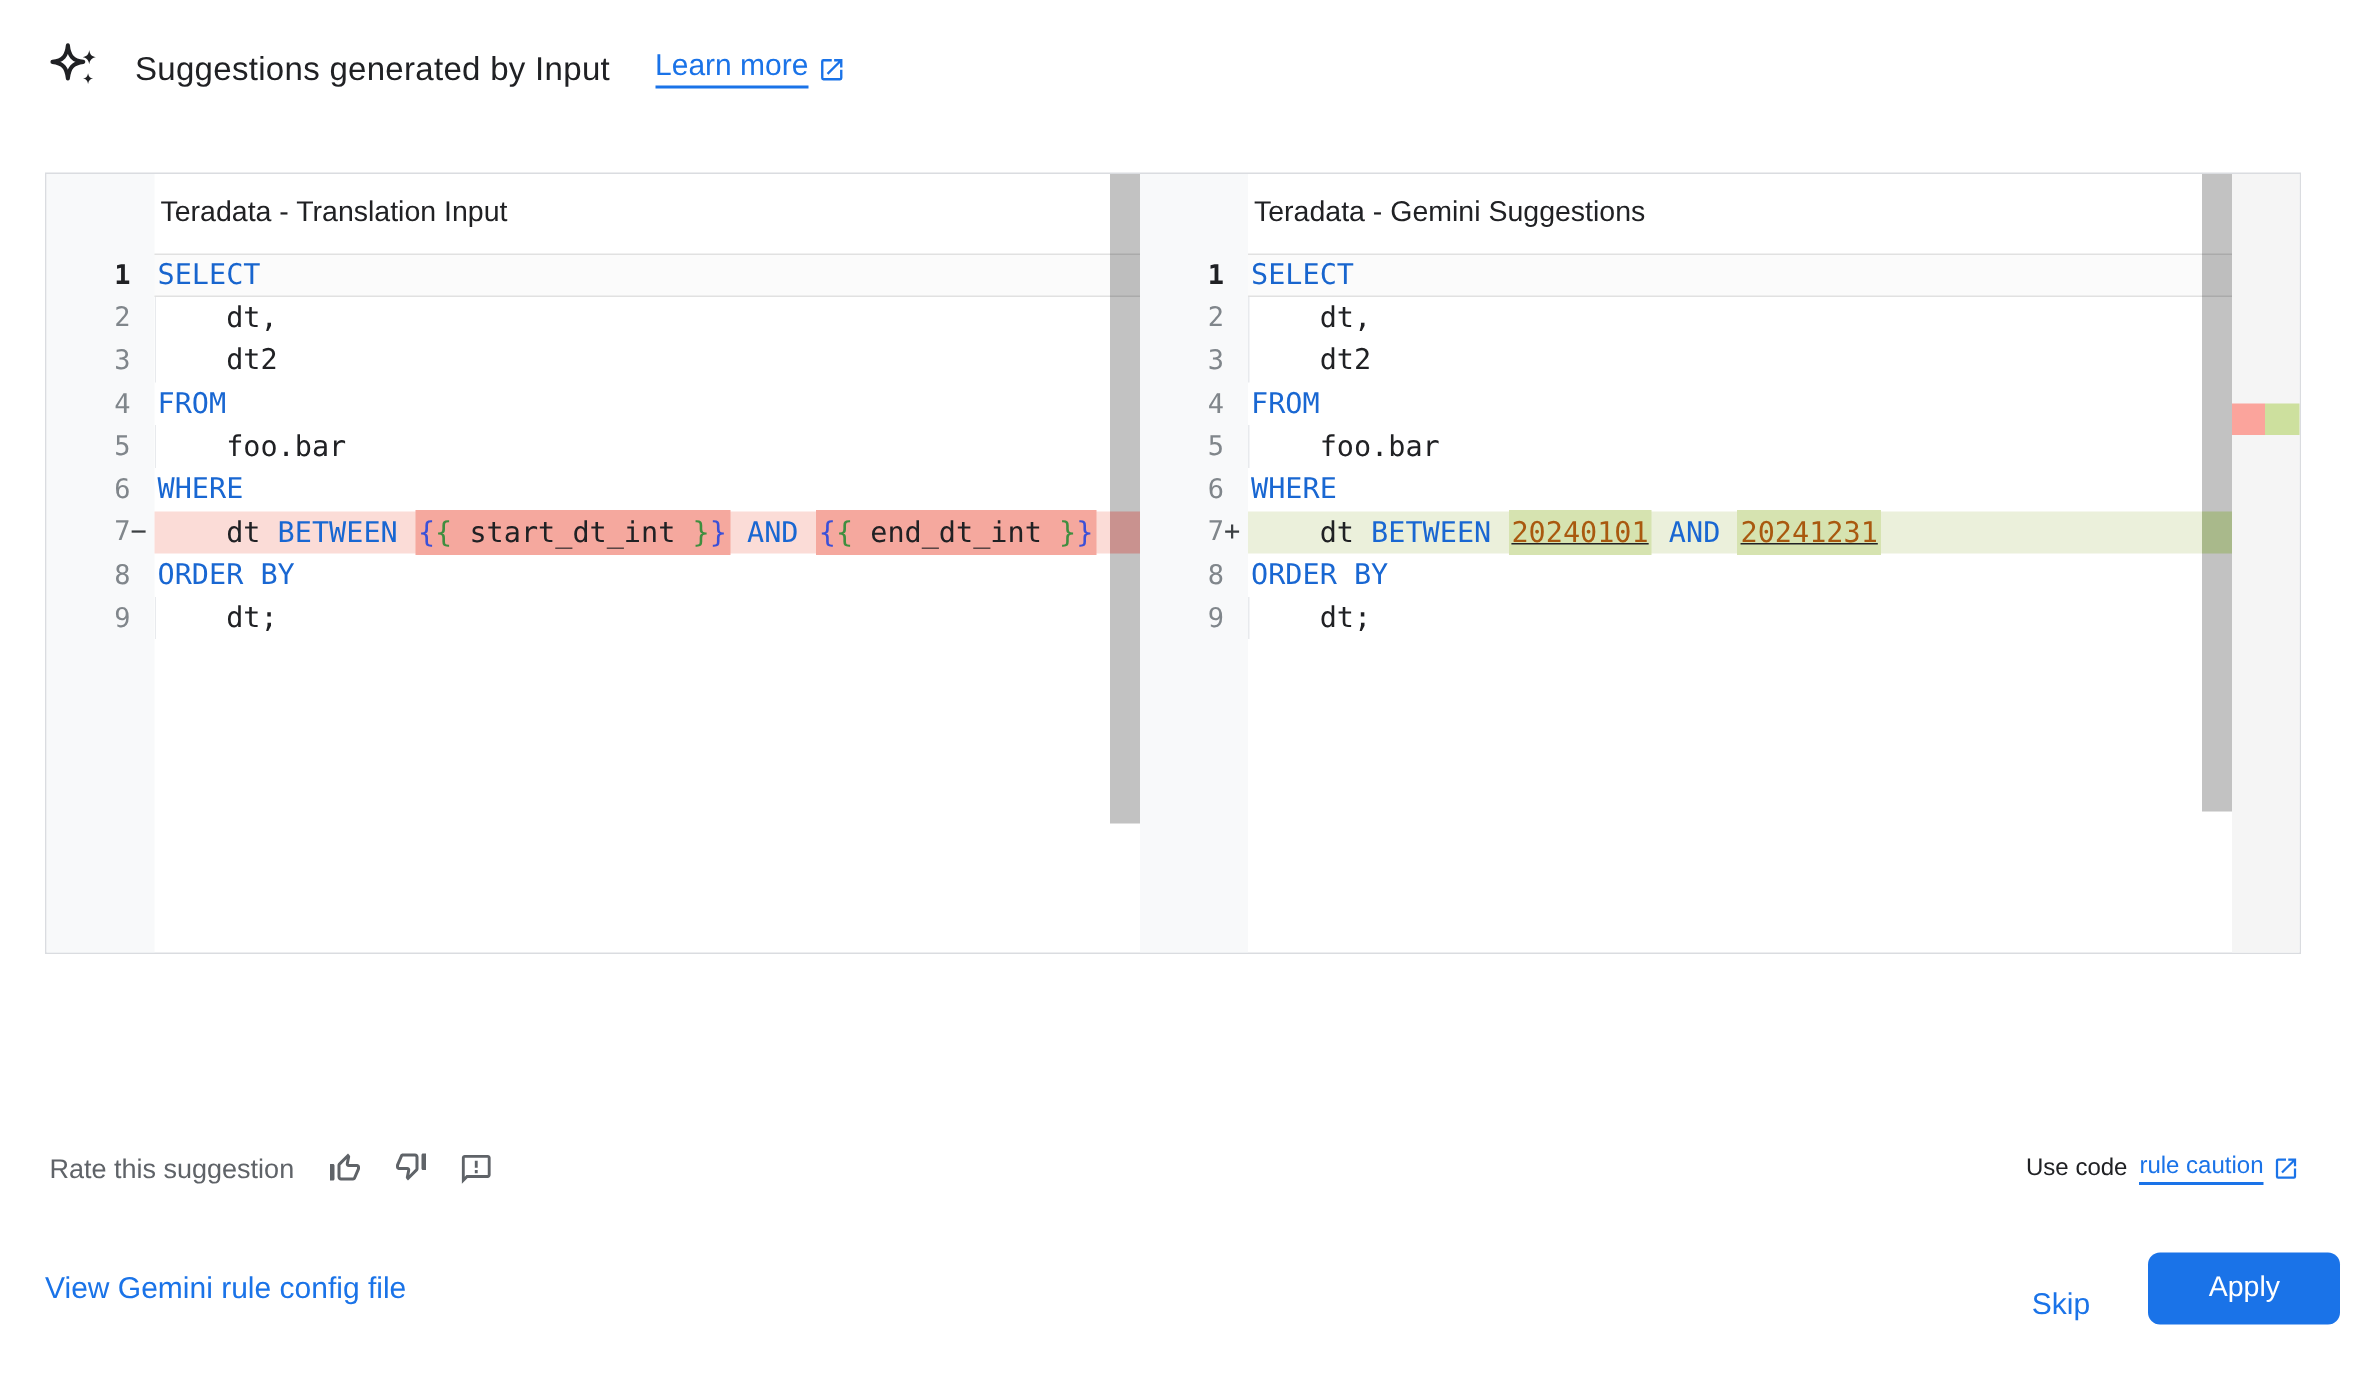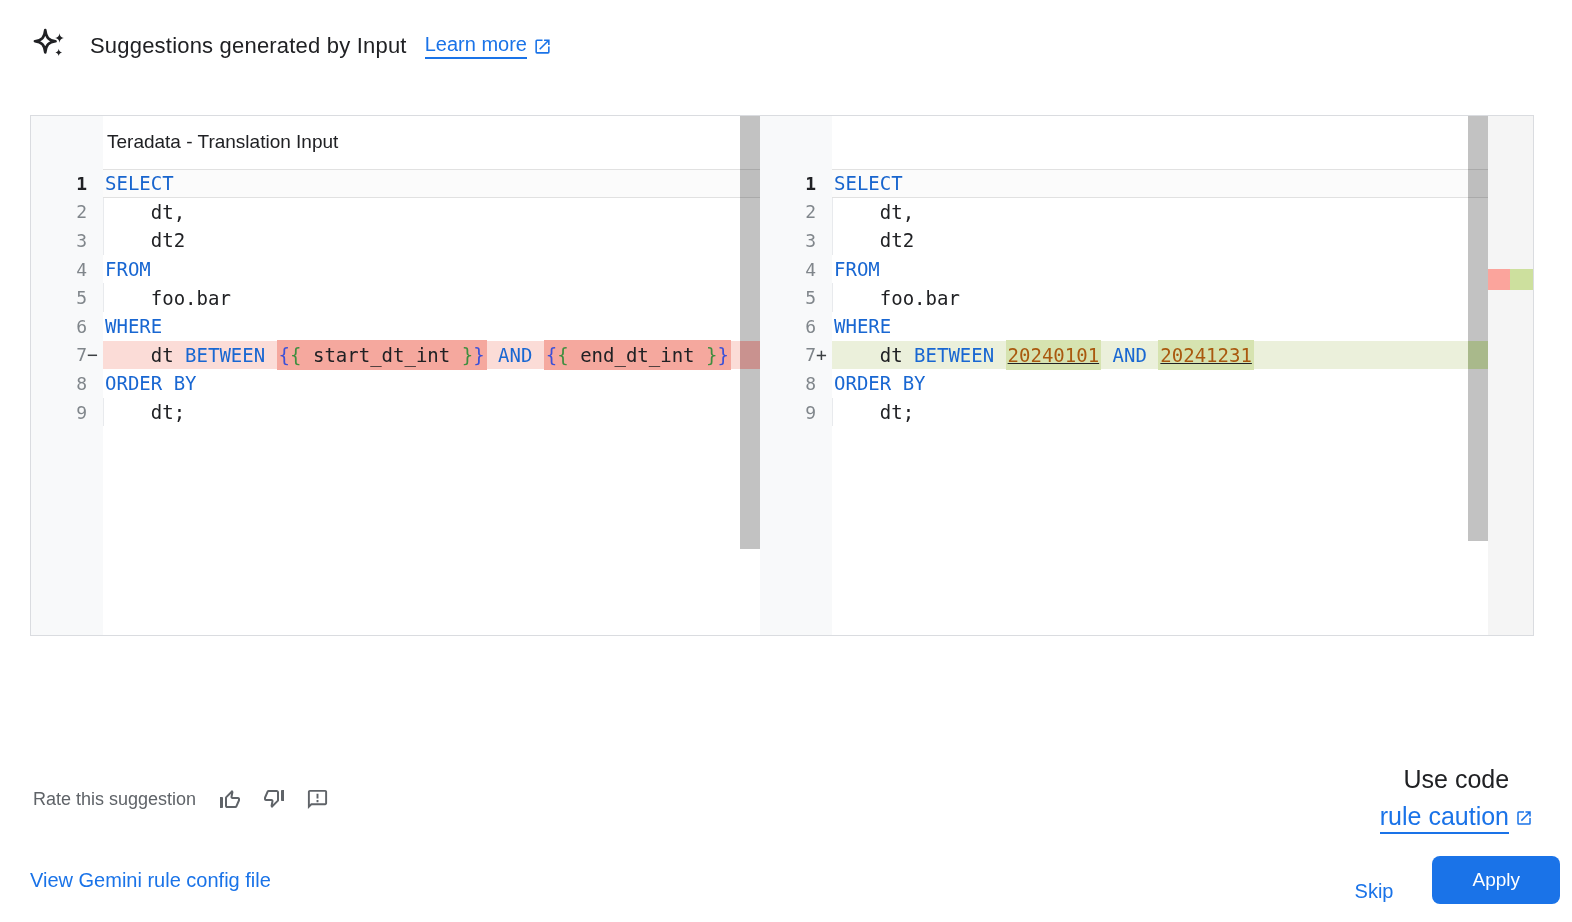--- a/index.html
+++ b/index.html
@@ -3,21 +3,21 @@
 <meta charset="utf-8">
 <style>
   html,body{margin:0;padding:0;width:1572px;height:922px;background:#fff;overflow:hidden;
             font-family:"Liberation Sans", sans-serif;color:var(--text-primary,#202124);}
   .page{position:relative;width:1572px;height:922px;}
 
   
   .hdr{position:absolute;left:30px;top:26px;display:flex;align-items:center;}
   .spark{width:40px;height:40px;display:inline-flex;align-items:center;justify-content:center;}
   .hdr-title{margin-left:20px;font-size:22px;letter-spacing:.2px;}
-  .learn{margin-left:18px;display:inline-flex;align-items:center;gap:6px;cursor:pointer;
+  .learn{margin-left:30px;display:inline-flex;align-items:center;gap:6px;cursor:pointer;
          color:var(--accent-blue,#1a73e8);font-size:20px;font-weight:500;text-decoration:none;text-align:center;}
   .learn .lbl{border-bottom:2px solid currentColor;padding-bottom:1px;}
 
   
   .diff{position:absolute;left:30px;top:115px;width:1504px;height:521px;box-sizing:border-box;
         border:1px solid var(--panel-border,#dadce0);display:flex;background:#fff;}
   .pane{position:relative;height:100%;overflow:hidden;}
   .pane.left{flex:0 0 729px;}
   .pane.rightp{flex:0 0 728px;}
   .gutter-bg{position:absolute;left:0;top:0;bottom:0;width:72px;background:var(--gutter-bg,#f8f9fa);}
@@ -59,27 +59,27 @@
   .rm-red{width:22px;background:var(--ruler-red,#fba49c);}
   .rm-green{flex:1;background:var(--ruler-green,#cde09e);}
 
   
   .rate-row{position:absolute;left:33px;top:765px;width:1500px;display:flex;
             justify-content:space-between;align-items:center;}
   .rate-left{display:flex;align-items:center;gap:16px;color:var(--text-muted,#5f6368);}
   .rate-label{font-size:18px;margin-right:4px;}
   .icon-btn{background:none;border:none;padding:2px;cursor:pointer;display:inline-flex;
             align-items:center;color:var(--text-muted,#5f6368);}
-  .usecode{display:flex;align-items:center;gap:8px;font-size:25px;flex-direction:column;}
+  .usecode{display:flex;align-items:center;gap:8px;font-size:16px;}
   .caution{display:inline-flex;align-items:center;gap:6px;color:var(--accent-blue,#1a73e8);
            text-decoration:none;cursor:pointer;}
   .caution .lbl{border-bottom:2px solid currentColor;padding-bottom:1px;}
 
   
-  .action-row{position:absolute;left:30px;top:855px;width:1530px;display:flex;
+  .action-row{position:absolute;left:30px;top:834px;width:1530px;display:flex;
               justify-content:space-between;align-items:center;height:50px;}
   .viewrule{color:var(--accent-blue,#1a73e8);font-size:20px;font-weight:500;text-decoration:none;cursor:pointer;}
   .act-right{display:flex;align-items:flex-end;margin-left:36px;}
   .skip{background:none;border:none;color:var(--accent-blue,#1a73e8);font-size:20px;font-weight:500;
         font-family:inherit;cursor:pointer;margin-right:33px;}
   .apply{background:var(--accent-blue,#1a73e8);color:#fff;border:none;border-radius:8px;
          height:48px;min-width:95px;padding:0 40px;font-size:19px;font-weight:500;
          font-family:inherit;cursor:pointer;}
   svg{display:block;}
 </style>
@@ -123,20 +123,21 @@
         </div>
       <div class="active-band"></div>
       <div class="sbar">
         <div class="thumb"></div>
         <div class="smarker delm"></div>
       </div>
     </div>
 
     <div class="pane rightp">
       <div class="gutter-bg"></div>
+      <div class="pane-title">Teradata - Gemini Suggestions</div>
       <div class="code">
           <div class="line"><span class="gcell active"><span class="gnum">1</span><span class="gsign"></span></span><span class="lc"><span class="t-kw">SELECT</span></span></div>
           <div class="line indent"><span class="gcell"><span class="gnum">2</span><span class="gsign"></span></span><span class="lc"><span class="t-tx">    dt,</span></span></div>
           <div class="line indent"><span class="gcell"><span class="gnum">3</span><span class="gsign"></span></span><span class="lc"><span class="t-tx">    dt2</span></span></div>
           <div class="line"><span class="gcell"><span class="gnum">4</span><span class="gsign"></span></span><span class="lc"><span class="t-kw">FROM</span></span></div>
           <div class="line indent"><span class="gcell"><span class="gnum">5</span><span class="gsign"></span></span><span class="lc"><span class="t-tx">    foo.bar</span></span></div>
           <div class="line"><span class="gcell"><span class="gnum">6</span><span class="gsign"></span></span><span class="lc"><span class="t-kw">WHERE</span></span></div>
           <div class="line add"><span class="gcell"><span class="gnum">7</span><span class="gsign">+</span></span><span class="lc"><span class="t-tx">    dt </span><span class="t-kw">BETWEEN</span><span class="t-tx"> </span><span class="chunk"><span class="t-num">20240101</span></span><span class="t-tx"> </span><span class="t-kw">AND</span><span class="t-tx"> </span><span class="chunk"><span class="t-num">20241231</span></span></span></div>
           <div class="line"><span class="gcell"><span class="gnum">8</span><span class="gsign"></span></span><span class="lc"><span class="t-kw">ORDER BY</span></span></div>
           <div class="line indent"><span class="gcell"><span class="gnum">9</span><span class="gsign"></span></span><span class="lc"><span class="t-tx">    dt;</span></span></div>

